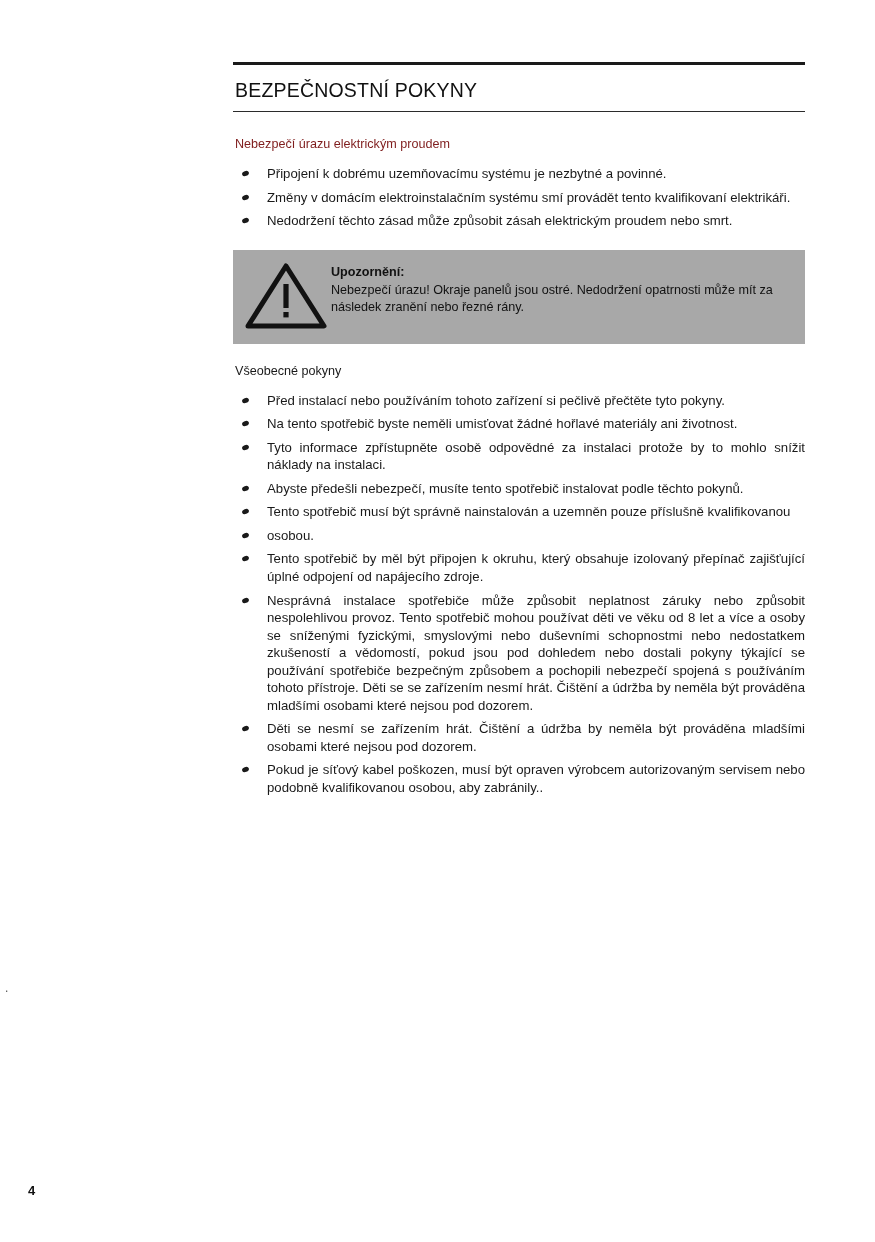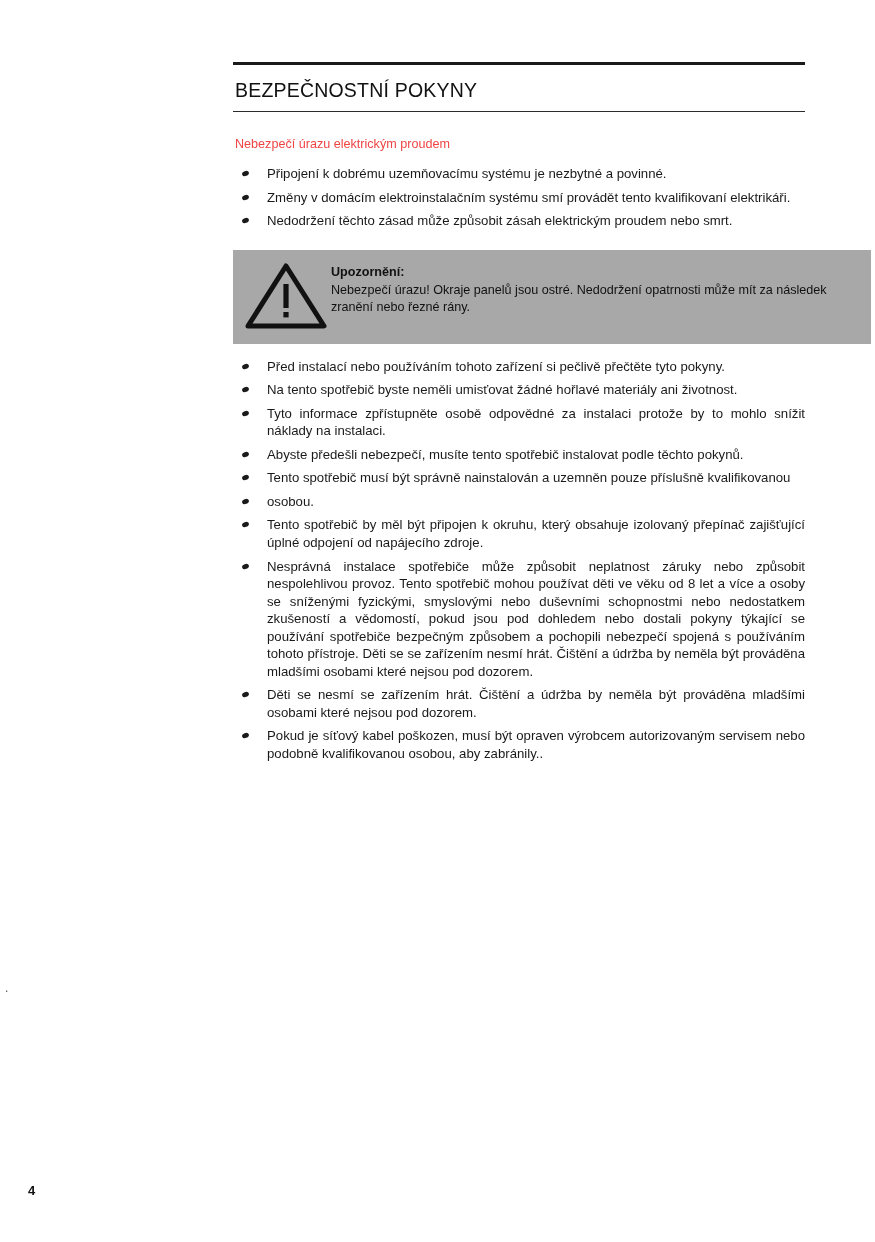--- a/index.html
+++ b/index.html
@@ -40,21 +40,21 @@
     color: #111111;
   }
   .rule-thin {
     height: 1px;
     background: #2b2b2b;
     width: 572px;
   }
   .lead {
     font-size: 12.6px;
     margin: 25px 0 0 2px;
-    color: #ef4444;
+    color: #7f1d1d;
   }
   ul.bullets {
     list-style: none;
     margin: 14px 0 0 0;
     padding: 0;
   }
   ul.bullets li {
     position: relative;
     padding-left: 34px;
     font-size: 13.2px;
@@ -68,21 +68,21 @@
     left: 9px;
     top: 6px;
     width: 7px;
     height: 5px;
     background: #1a1a1a;
     border-radius: 50% 50% 50% 50%;
     transform: rotate(-20deg);
   }
   .warning-box {
     margin-top: 20px;
-    width: 638px;
+    width: 572px;
     min-height: 88px;
     background: #a8a8a8;
     display: flex;
     align-items: flex-start;
     padding: 0;
     box-sizing: border-box;
   }
   .warn-icon {
     width: 96px;
     min-width: 96px;
@@ -160,20 +160,21 @@
           <rect x="38.4" y="22" width="5.2" height="24" fill="#111111"></rect>
           <rect x="38.4" y="50" width="5.2" height="5.4" fill="#111111"></rect>
         </svg>
       </div>
       <div class="warn-text">
         <span class="wt-title">Upozornění:</span>
         <span>Nebezpečí úrazu! Okraje panelů jsou ostré. Nedodržení opatrnosti může mít za následek zranění nebo řezné rány.</span>
       </div>
     </div>
 
+    <p class="section-label">Všeobecné pokyny</p>
 
     <ul class="bullets second-list">
       <li>
         <span class="bullet"></span>
         <span>Před instalací nebo používáním tohoto zařízení si pečlivě přečtěte tyto pokyny.</span>
       </li>
       <li>
         <span class="bullet"></span>
         <span>Na tento spotřebič byste neměli umisťovat žádné hořlavé materiály ani životnost.</span>
       </li>

